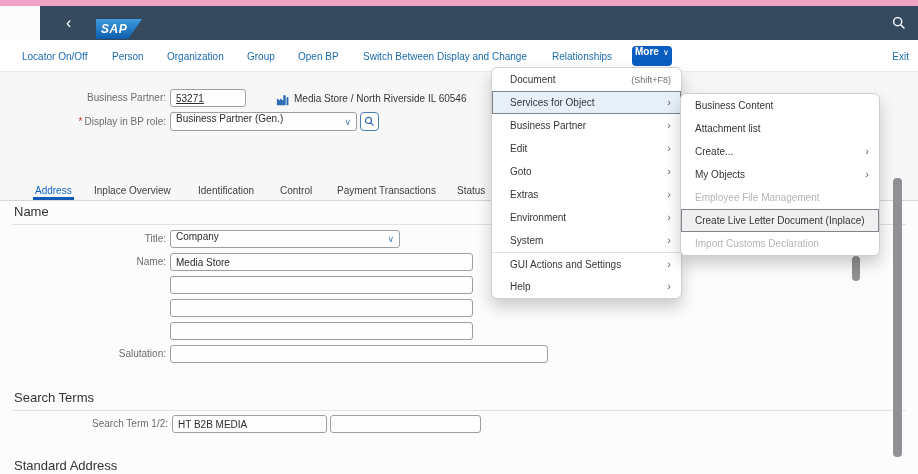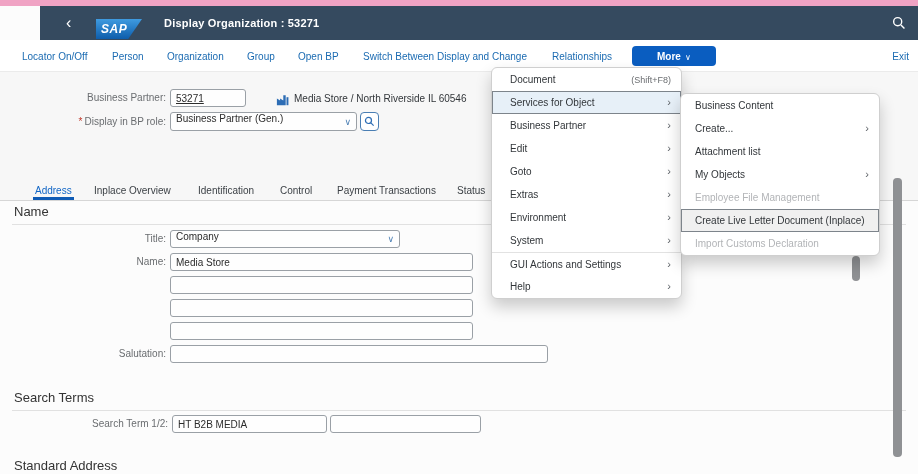--- a/index.html
+++ b/index.html
@@ -24,23 +24,23 @@
     color:#fff; font-size:11px; font-weight:700; letter-spacing:.2px; }
   .shell-search { position:absolute; right:52px; top:10px; width:14px; height:14px; cursor:pointer; }
   .avatar { position:absolute; right:9px; top:5px; width:24px; height:24px; border-radius:50%;
     background:#4b90d4; color:#fff; font-size:10px; font-weight:700;
     display:flex; align-items:center; justify-content:center; cursor:pointer; }
 
   
   .menubar { position:absolute; left:0; top:40px; width:918px; height:32px; background:#fff; border-bottom:1px solid #ebebeb; }
   .mlink { position:absolute; top:0; height:32px; display:flex; align-items:center;
     color:#1b6bb2; font-size:10px; cursor:pointer; white-space:nowrap; }
-  .more-btn { position:absolute; left:632px; top:6px; height:20px; padding:0 25px;
+  .more-btn { position:absolute; left:632px; top:6px; height:20px; padding:0 3px;
     background:#0a5dc0; border-radius:4px; color:#fff; font-size:10px; font-weight:700;
-    display:flex; align-items:center; gap:4px; cursor:pointer; }
+    display:flex; align-items:flex-start; gap:4px; cursor:pointer; }
   .more-caret::before { content:"∨"; font-size:8px; font-weight:400; }
   .exit-link { position:absolute; right:9px; top:0; height:32px; display:flex; align-items:center;
     color:#1b6bb2; font-size:10px; cursor:pointer; }
 
   
   .band { position:absolute; left:0; top:72px; width:918px; height:128px; background:#f7f7f7; }
   .flabel { position:absolute; left:0; width:166px; text-align:right; color:#6a6d70; font-size:10px;
     line-height:18px; white-space:nowrap; }
   .req { color:#c0392b; margin-right:2px; font-size:10px; }
   .tfield { position:absolute; height:18px; background:#fefefe; border:1px solid #9aa0a6; border-radius:3px;
@@ -88,21 +88,20 @@
 </head>
 <body>
 
 <div class="pink-strip"></div>
 
 <div class="shellbar">
   <span class="back-ic"></span>
   <div class="sap-logo">
     <span>SAP</span>
   </div>
-  <span class="shell-title">Display Organization : 53271</span>
   <span class="shell-search">
     <svg viewBox="0 0 16 16" width="14" height="14">
         <circle cx="6.5" cy="6.5" r="4.6" fill="none" stroke="#ffffff" stroke-width="1.6"></circle>
         <line x1="10.2" y1="10.2" x2="14.2" y2="14.2" stroke="#ffffff" stroke-width="1.6"></line>
       </svg>
   </span>
   <span class="avatar">KM</span>
 </div>
 
 <div class="menubar">
@@ -222,25 +221,25 @@
     <span>Help</span>
     <span class="arrow"></span>
   </div>
 </div>
 
 <div class="menu" id="services-submenu">
   <div class="mi">
     <span>Business Content</span>
   </div>
   <div class="mi">
+    <span>Attachment list</span>
+  </div>
+  <div class="mi">
     <span>Create...</span>
     <span class="arrow"></span>
-  </div>
-  <div class="mi">
-    <span>Attachment list</span>
   </div>
   <div class="mi">
     <span>My Objects</span>
     <span class="arrow"></span>
   </div>
   <div class="mi disabled">
     <span>Employee File Management</span>
   </div>
   <div class="mi focus-hl">
     <span>Create Live Letter Document (Inplace)</span>

